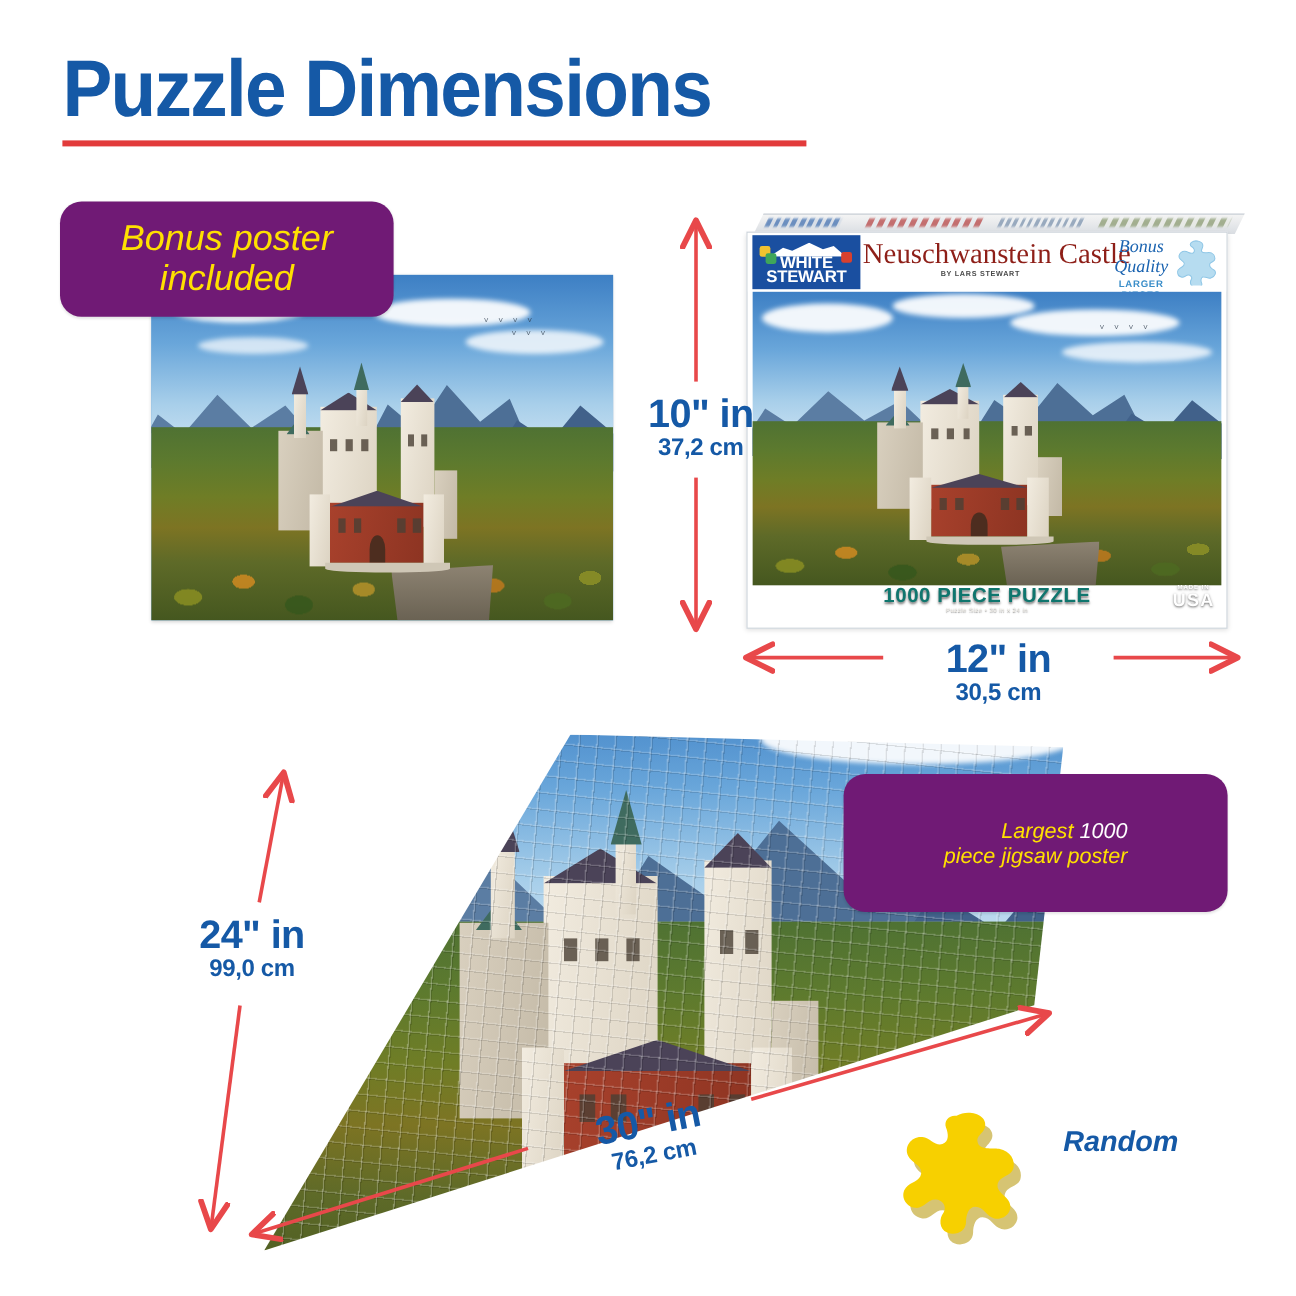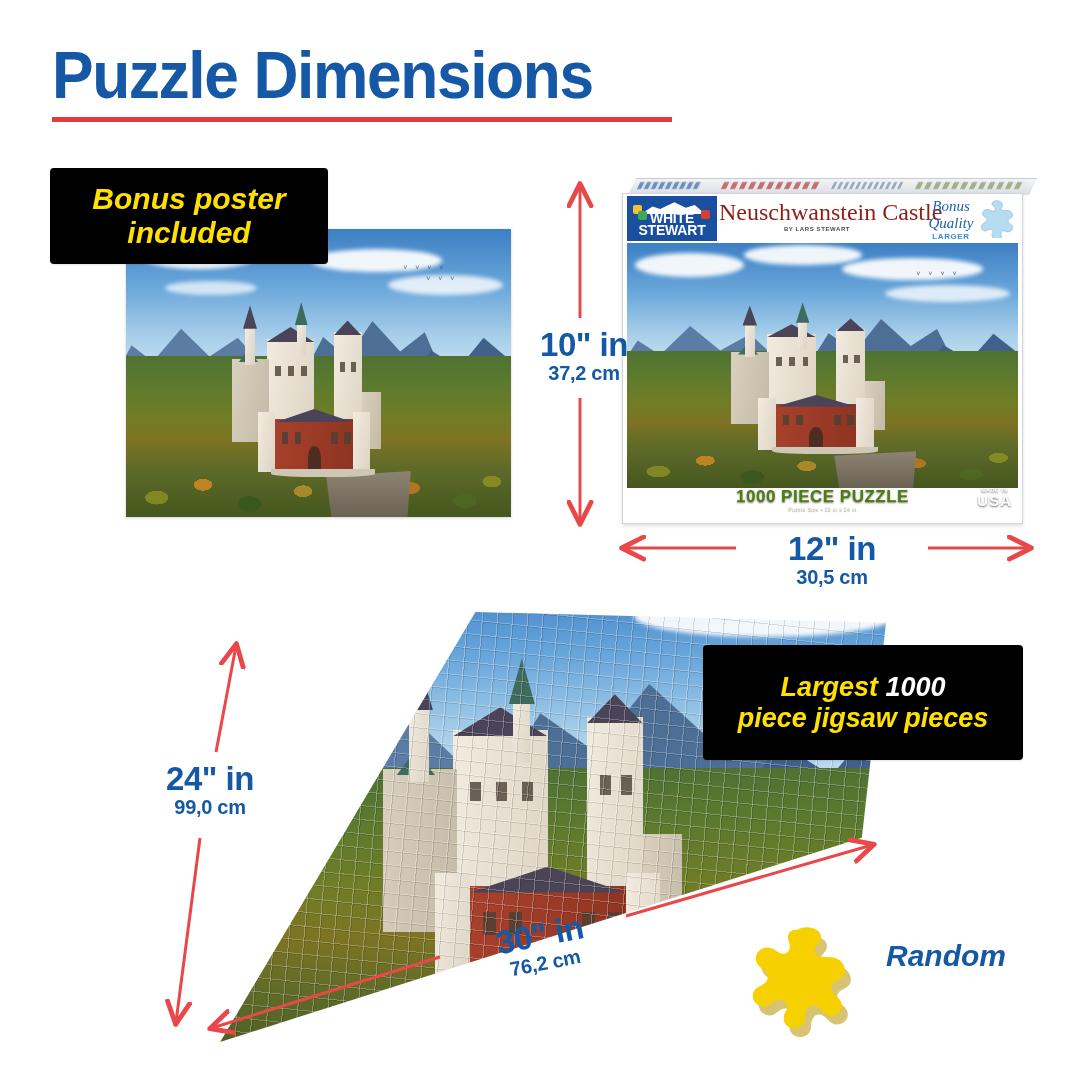--- a/index.html
+++ b/index.html
@@ -18,28 +18,28 @@
     transform:scaleX(.93);transform-origin:left center;
     white-space:nowrap;
   }
   .title-rule{
     position:absolute;left:52px;top:117px;width:620px;height:5px;
     background:#e23b3b;
   }
 
   
   .badge{
-    position:absolute;background:#000000;border-radius:4px;
-    color:#ffe000;font-style:italic;font-weight:bold;
+    position:absolute;background:#701a75;border-radius:18px;
+    color:#ffe000;font-style:italic;font-weight:normal;
     display:flex;align-items:center;justify-content:center;
     text-align:center;line-height:1.12;
     box-shadow:0 1px 2px rgba(0,0,0,.10);
   }
   #badge-bonus{left:50px;top:168px;width:278px;height:96px;font-size:30px;}
-  #badge-largest{left:703px;top:645px;width:320px;height:115px;font-size:27px;}
+  #badge-largest{left:703px;top:645px;width:320px;height:115px;font-size:18px;text-align:right;}
   #badge-largest .b-white{color:#ffffff;}
 
   
   .dim{position:absolute;color:#1559a6;font-weight:bold;text-align:center;white-space:nowrap;}
   .dim .big{display:block;font-size:33px;line-height:1.02;letter-spacing:-.5px;}
   .dim .small{display:block;font-size:20px;line-height:1.15;letter-spacing:-.3px;}
 
   #dim-h-box{left:528px;top:328px;width:112px;}
   #dim-w-box{left:742px;top:532px;width:180px;}
   #dim-h-puz{left:140px;top:762px;width:140px;}
@@ -120,21 +120,21 @@
   }
   .box-by{position:absolute;left:96px;top:32px;width:196px;text-align:center;
     color:#4a4a4a;font-size:6px;letter-spacing:.6px;font-weight:bold;}
   .fq{position:absolute;left:292px;top:4px;width:72px;text-align:center;}
   .fq-top{font-family:"Liberation Serif","DejaVu Serif",serif;font-style:italic;
     color:#1a63b0;font-size:15px;line-height:17px;}
   .fq-bot{color:#3b8ec9;font-size:8px;font-weight:bold;letter-spacing:.6px;}
   .fq-piece{position:absolute;left:358px;top:6px;width:34px;height:38px;}
   .box-art{position:absolute;left:4px;top:49px;width:391px;height:245px;overflow:hidden;}
   .box-footer{position:absolute;left:4px;bottom:6px;width:391px;height:34px;overflow:hidden;}
-  .bf-txt{position:absolute;left:0;top:4px;width:100%;text-align:center;color:#4d7c0f;
+  .bf-txt{position:absolute;left:0;top:4px;width:100%;text-align:center;color:#0f766e;
     font-size:17px;font-weight:bold;letter-spacing:.5px;text-shadow:0 1px 2px rgba(0,0,0,.55);}
   .bf-sub{position:absolute;left:0;top:23px;width:100%;text-align:center;color:#f0ede6;
     font-size:5px;letter-spacing:.4px;text-shadow:0 1px 1px rgba(0,0,0,.5);}
   .usa{position:absolute;right:6px;top:4px;text-align:center;color:#ffffff;
     text-shadow:0 1px 2px rgba(0,0,0,.6);}
   .usa-s{font-size:5px;letter-spacing:.8px;display:block;line-height:6px;font-weight:bold;}
   .usa-b{font-size:15px;font-weight:bold;letter-spacing:1px;display:block;line-height:15px;}
 
   
   .puz-wrap{position:absolute;left:196px;top:612px;width:690px;height:430px;}
@@ -152,21 +152,21 @@
       repeating-linear-gradient(95deg, rgba(0,0,0,.14) 0 1px, transparent 1px 15px),
       repeating-linear-gradient(6deg, rgba(0,0,0,.12) 0 1px, transparent 1px 14px);
     background-position:0 0, 0 0, 1px 1px, 1px 1px;
     mix-blend-mode:normal;opacity:.95;
   }
 
   
   .rcp-icon{position:absolute;left:748px;top:920px;width:118px;height:118px;}
   .rcp-text{
     position:absolute;left:886px;top:938px;width:180px;
-    color:#1559a6;font-style:italic;font-weight:bold;font-size:30px;line-height:1.18;
+    color:#1559a6;font-style:italic;font-weight:bold;font-size:24px;line-height:1.18;
   }
 </style>
 </head>
 <body>
 
 <div class="stage">
 
   <div class="title">Puzzle Dimensions</div>
   <div class="title-rule"></div>
 
@@ -363,21 +363,21 @@
           </div>
         </div>
         <div class="puz-grid"></div>
       </div>
     </div>
   </div>
 
   <div class="badge" id="badge-largest">
     <div>
       <span>Largest </span><span class="b-white">1000</span><br>
-      <span>piece jigsaw pieces</span>
+      <span>piece jigsaw poster</span>
     </div>
   </div>
 
   <svg class="arrows" viewBox="0 0 1080 1080">
     <defs>
       <marker id="ah" markerWidth="9" markerHeight="9" refX="7.2" refY="4.5" orient="auto">
         <path d="M0.6,0.8 L8,4.5 L0.6,8.2" fill="none" stroke="#e8484a" stroke-width="1.6" stroke-linecap="round" stroke-linejoin="round"></path>
       </marker>
     </defs>
 

